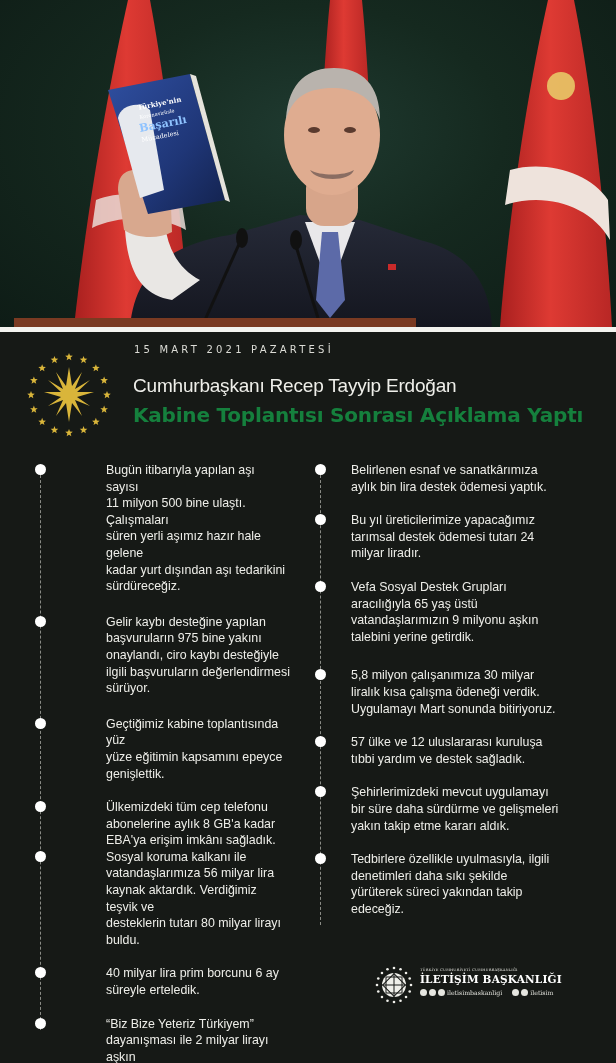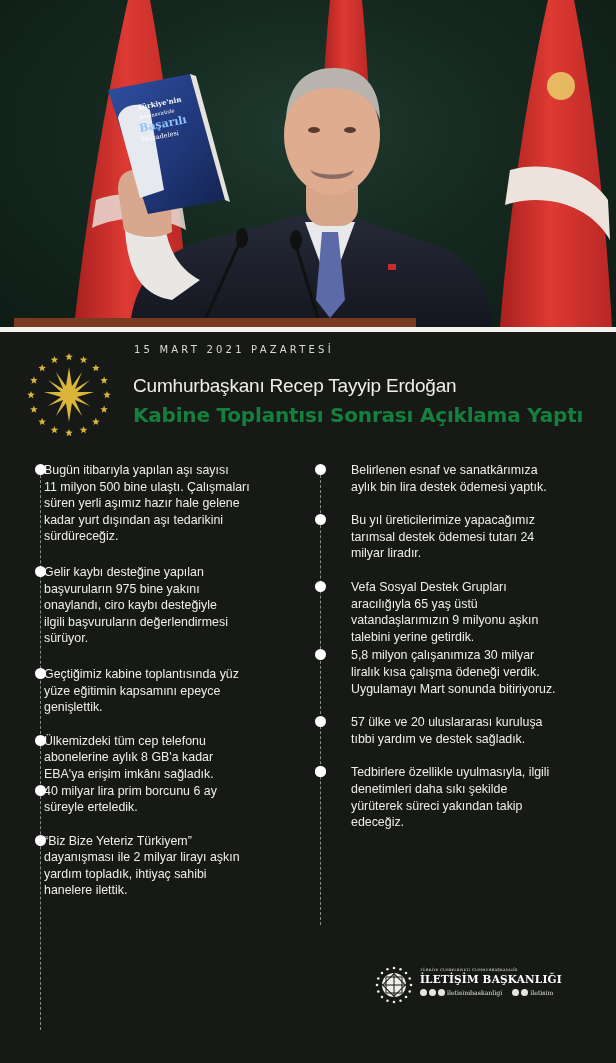--- a/index.html
+++ b/index.html
@@ -39,21 +39,21 @@
       position: absolute; top: 8px; width: 0;
       border-left: 1.5px dashed #8a8c86;
     }
     .col.left .line { left: 40px; height: 560px; }
     .col.right .line { left: 30px; height: 455px; }
     .item { position: relative; font-size: 12.4px; line-height: 16.6px; color: #eeeee9; font-family: "Liberation Sans", sans-serif; }
     .item .dot {
       position: absolute; top: 2px; width: 11px; height: 11px; border-radius: 50%;
       background: #ffffff;
     }
-    .col.left .item { padding-left: 44px; padding-right: 10px; }
+    .col.left .item { padding-left: 106px; padding-right: 10px; }
     .col.left .item .dot { left: 35px; }
     .col.right .item { padding-left: 61px; }
     .col.right .item .dot { left: 25px; }
     .item p { white-space: pre-line; }
 
     
     .org { position: absolute; left: 374px; top: 963px; width: 240px; height: 46px; }
     .org-emblem { position: absolute; left: 0; top: 2px; width: 40px; height: 40px; }
     .org-top { position: absolute; left: 46px; top: 5px; font-size: 3.6px; letter-spacing: 0.2px; color: #e6e6e0; font-family: "DejaVu Serif", serif; white-space: nowrap; }
     .org-name { position: absolute; left: 46px; top: 10px; font-size: 10.5px; font-weight: 700; color: #ffffff; font-family: "DejaVu Serif", serif; letter-spacing: 0.2px; white-space: nowrap; }
@@ -188,20 +188,28 @@
 genişlettik.</p>
   </div>
   <div class="item" style="margin-bottom:0">
     <span class="dot"></span>
     <p>Ülkemizdeki tüm cep telefonu
 abonelerine aylık 8 GB'a kadar
 EBA'ya erişim imkânı sağladık.</p>
   </div>
   <div class="item" style="margin-bottom:17px">
     <span class="dot"></span>
+    <p>Sosyal koruma kalkanı ile
+vatandaşlarımıza 56 milyar lira
+kaynak aktardık. Verdiğimiz teşvik ve
+desteklerin tutarı 80 milyar lirayı
+buldu.</p>
+  </div>
+  <div class="item" style="margin-bottom:17px">
+    <span class="dot"></span>
     <p>40 milyar lira prim borcunu 6 ay
 süreyle erteledik.</p>
   </div>
   <div class="item">
     <span class="dot"></span>
     <p>“Biz Bize Yeteriz Türkiyem”
 dayanışması ile 2 milyar lirayı aşkın
 yardım topladık, ihtiyaç sahibi
 hanelere ilettik.</p>
   </div>
@@ -213,40 +221,43 @@
     <span class="dot"></span>
     <p>Belirlenen esnaf ve sanatkârımıza
 aylık bin lira destek ödemesi yaptık.</p>
   </div>
   <div class="item" style="margin-bottom:17px">
     <span class="dot"></span>
     <p>Bu yıl üreticilerimize yapacağımız
 tarımsal destek ödemesi tutarı 24
 milyar liradır.</p>
   </div>
-  <div class="item" style="margin-bottom:2px">
+  <div class="item" style="margin-bottom:22px">
     <span class="dot"></span>
     <p>Vefa Sosyal Destek Grupları
 aracılığıyla 65 yaş üstü
 vatandaşlarımızın 9 milyonu aşkın
 talebini yerine getirdik.</p>
   </div>
   <div class="item" style="margin-bottom:17px">
     <span class="dot"></span>
     <p>5,8 milyon çalışanımıza 30 milyar
 liralık kısa çalışma ödeneği verdik.
 Uygulamayı Mart sonunda bitiriyoruz.</p>
   </div>
   <div class="item" style="margin-bottom:17px">
     <span class="dot"></span>
-    <p>57 ülke ve 20 uluslararası kuruluşa
+    <p>57 ülke ve 12 uluslararası kuruluşa
 tıbbi yardım ve destek sağladık.</p>
   </div>
   <div class="item" style="margin-bottom:17px">
     <span class="dot"></span>
+    <p>Şehirlerimizdeki mevcut uygulamayı
+bir süre daha sürdürme ve gelişmeleri
+yakın takip etme kararı aldık.</p>
   </div>
   <div class="item">
     <span class="dot"></span>
     <p>Tedbirlere özellikle uyulmasıyla, ilgili
 denetimleri daha sıkı şekilde
 yürüterek süreci yakından takip
 edeceğiz.</p>
   </div>
 </div>
 

